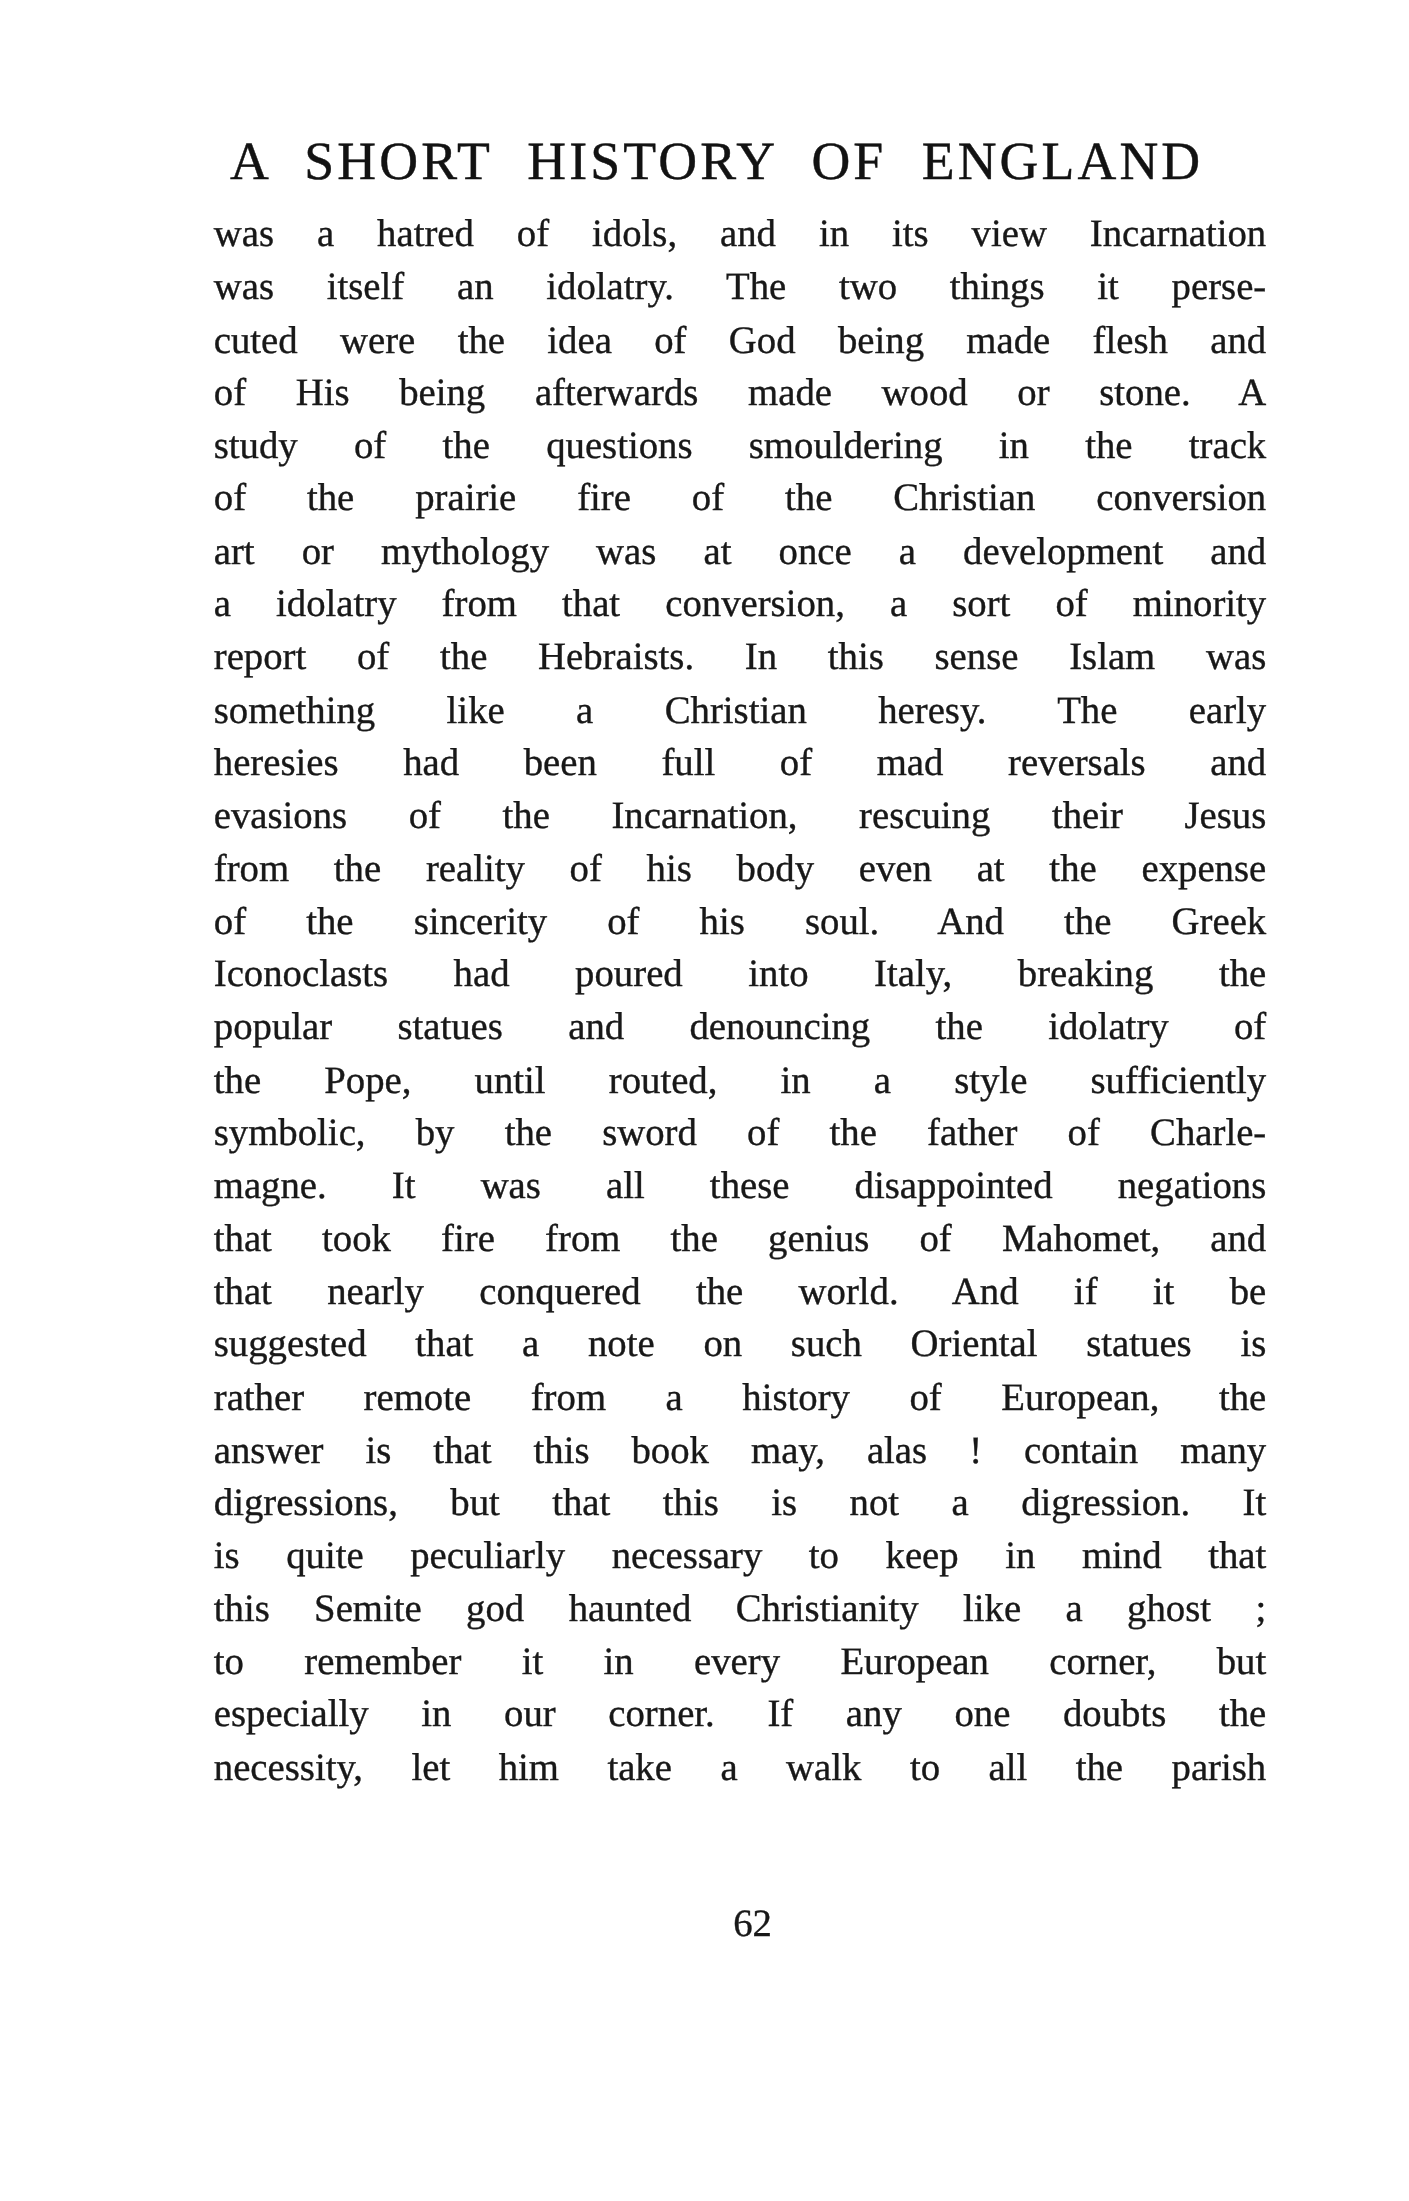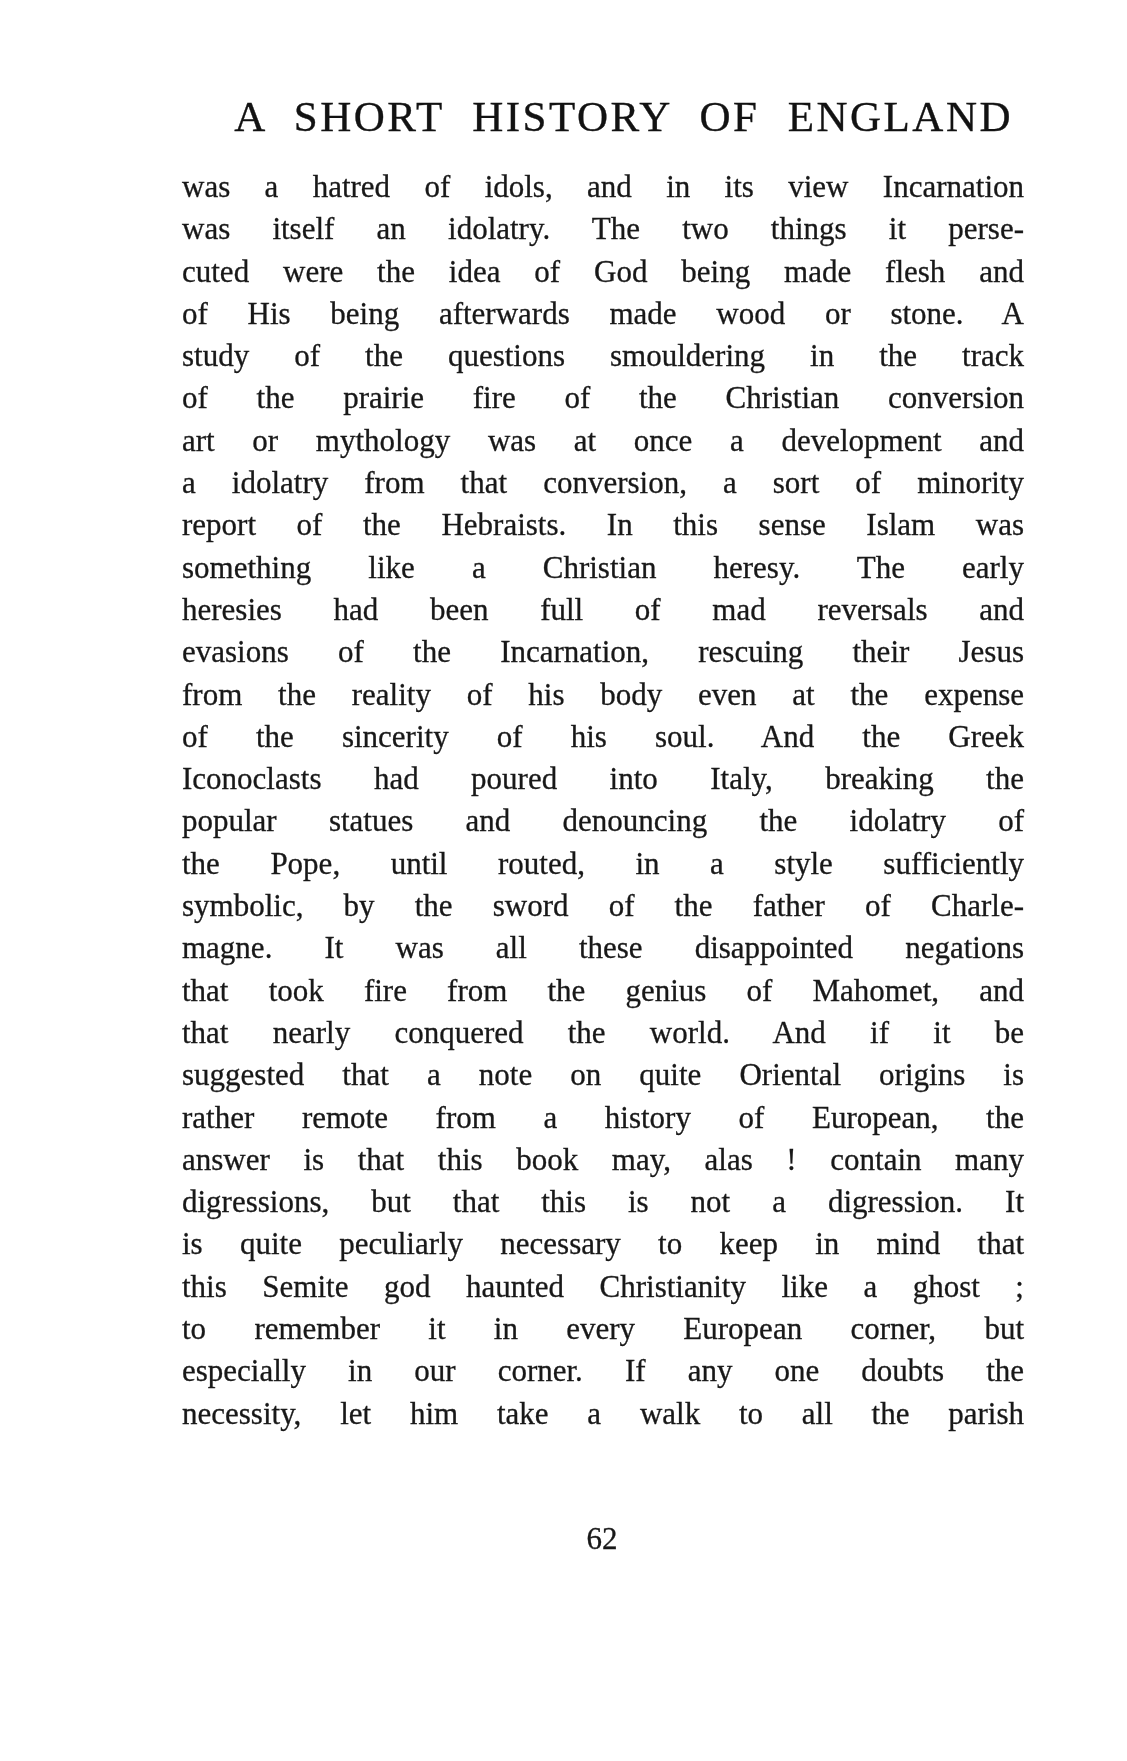--- a/index.html
+++ b/index.html
@@ -14,34 +14,34 @@
     background: #ffffff;
     overflow: hidden;
     font-family: "Liberation Serif", serif;
     color: #161616;
   }
   .running-header {
     position: absolute;
     top: 92px;
     left: 171px;
     width: 842px;
-    margin: 0;
-    text-align: right;
+    margin: 13px;
+    text-align: left;
     font-size: 43px;
     font-weight: normal;
     letter-spacing: 2.5px;
     word-spacing: 15px;
     white-space: nowrap;
     color: #121212;
     -webkit-text-stroke: 0.35px #121212;
   }
   .body-text {
     position: absolute;
     top: 166px;
-    left: 182px;
+    left: 171px;
     width: 842px;
   }
   .line {
     height: 42.3px;
     line-height: 42.3px;
     font-size: 31px;
     text-align: justify;
     text-align-last: justify;
     -moz-text-align-last: justify;
     white-space: nowrap;
@@ -81,21 +81,21 @@
       <div class="line">evasions of the Incarnation, rescuing their Jesus</div>
       <div class="line">from the reality of his body even at the expense</div>
       <div class="line">of the sincerity of his soul. And the Greek</div>
       <div class="line">Iconoclasts had poured into Italy, breaking the</div>
       <div class="line">popular statues and denouncing the idolatry of</div>
       <div class="line">the Pope, until routed, in a style sufficiently</div>
       <div class="line">symbolic, by the sword of the father of Charle-</div>
       <div class="line">magne. It was all these disappointed negations</div>
       <div class="line">that took fire from the genius of Mahomet, and</div>
       <div class="line">that nearly conquered the world. And if it be</div>
-      <div class="line">suggested that a note on quite Oriental origins is</div>
+      <div class="line">suggested that a note on such Oriental statues is</div>
       <div class="line">rather remote from a history of European, the</div>
       <div class="line">answer is that this book may, alas ! contain many</div>
       <div class="line">digressions, but that this is not a digression. It</div>
       <div class="line">is quite peculiarly necessary to keep in mind that</div>
       <div class="line">this Semite god haunted Christianity like a ghost ;</div>
       <div class="line">to remember it in every European corner, but</div>
       <div class="line">especially in our corner. If any one doubts the</div>
       <div class="line">necessity, let him take a walk to all the parish</div>
     </div>
 

